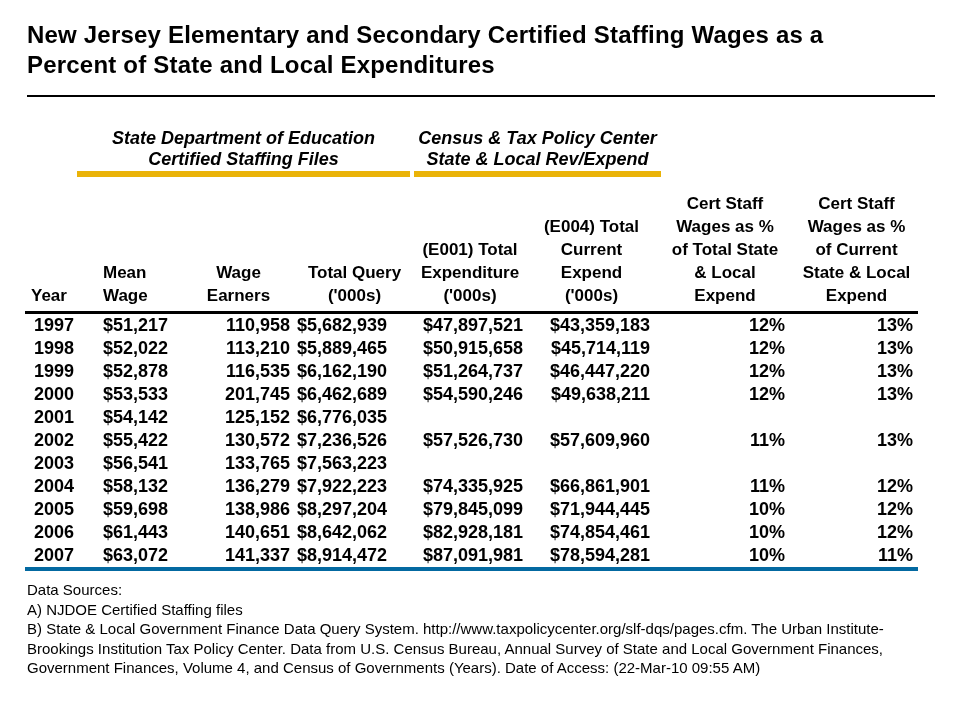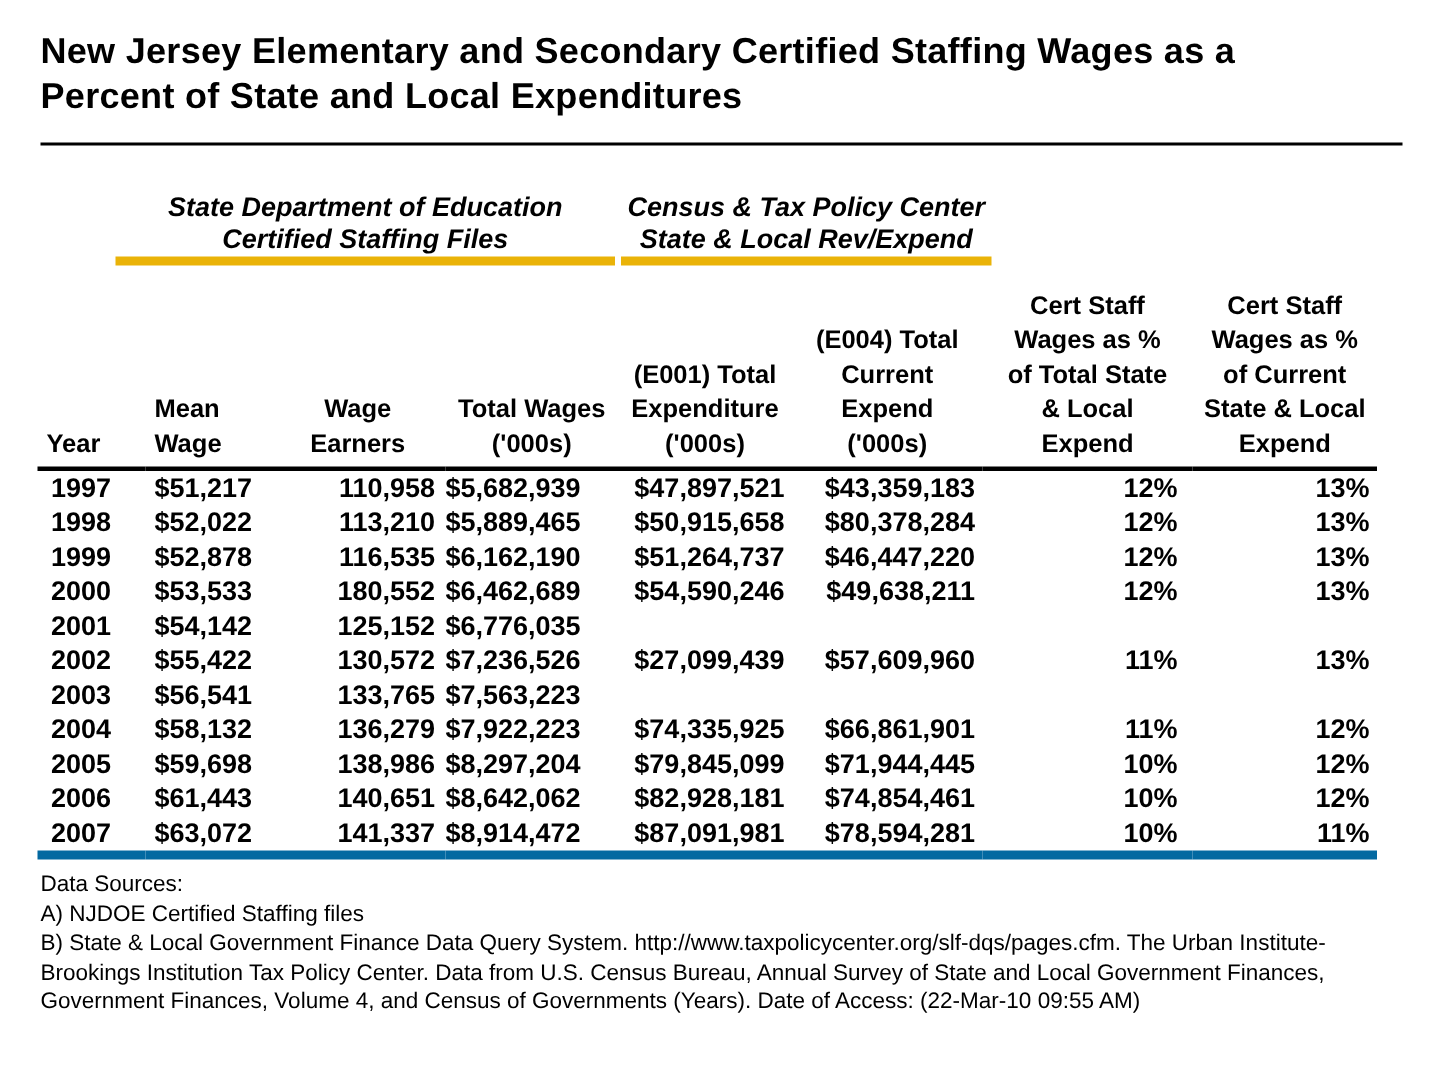--- a/index.html
+++ b/index.html
@@ -43,21 +43,21 @@
     font-size:17px; font-weight:bold; line-height:23px;
     padding:0 0 4px 0; border-bottom:3px solid #000;
     text-align:center;
   }
   thead th.c1 { text-align:left; padding-left:6px; }
   thead th.c2 { text-align:left; padding-left:6px; }
   tbody td {
     height:23px; line-height:23px; padding:0;
     white-space:nowrap; overflow:hidden;
   }
-  tbody tr:last-child td { border-bottom:6px solid #0369a1; }
+  tbody tr:last-child td { border-bottom:4px solid #0369a1; }
   td.c1 { text-align:left;  padding-left:9px; }
   td.c2 { text-align:left;  padding-left:6px; }
   td.c3 { text-align:right; padding-right:7px; }
   td.c4 { text-align:left; padding-right:5px; }
   td.c5 { text-align:right; padding-right:5px;margin-top:37px; }
   td.c6 { text-align:right; padding-right:5px; }
   td.c7 { text-align:right; padding-right:10px; }
   td.c8 { text-align:right; padding-right:5px; }
   .footer {
     position:absolute; left:27px; top:580px; width:907px;
@@ -97,21 +97,21 @@
         <col class="c7">
         <col class="c8">
     </colgroup>
     <thead>
       <tr id="header-row">
           <th class="c1">Year</th>
           <th class="c2">Mean
 Wage</th>
           <th class="c3">Wage
 Earners</th>
-          <th class="c4">Total Wages
+          <th class="c4">Total Query
 ('000s)</th>
           <th class="c5">(E001) Total
 Expenditure
 ('000s)</th>
           <th class="c6">(E004) Total
 Current
 Expend
 ('000s)</th>
           <th class="c7">Cert Staff
 Wages as %
@@ -135,38 +135,38 @@
           <td class="c6">$43,359,183</td>
           <td class="c7">12%</td>
           <td class="c8">13%</td>
         </tr>
         <tr>
           <td class="c1">1998</td>
           <td class="c2">$52,022</td>
           <td class="c3">113,210</td>
           <td class="c4">$5,889,465</td>
           <td class="c5">$50,915,658</td>
-          <td class="c6">$80,378,284</td>
+          <td class="c6">$45,714,119</td>
           <td class="c7">12%</td>
           <td class="c8">13%</td>
         </tr>
         <tr>
           <td class="c1">1999</td>
           <td class="c2">$52,878</td>
           <td class="c3">116,535</td>
           <td class="c4">$6,162,190</td>
           <td class="c5">$51,264,737</td>
           <td class="c6">$46,447,220</td>
           <td class="c7">12%</td>
           <td class="c8">13%</td>
         </tr>
         <tr>
           <td class="c1">2000</td>
           <td class="c2">$53,533</td>
-          <td class="c3">180,552</td>
+          <td class="c3">201,745</td>
           <td class="c4">$6,462,689</td>
           <td class="c5">$54,590,246</td>
           <td class="c6">$49,638,211</td>
           <td class="c7">12%</td>
           <td class="c8">13%</td>
         </tr>
         <tr>
           <td class="c1">2001</td>
           <td class="c2">$54,142</td>
           <td class="c3">125,152</td>
@@ -174,21 +174,21 @@
           <td class="c5"></td>
           <td class="c6"></td>
           <td class="c7"></td>
           <td class="c8"></td>
         </tr>
         <tr>
           <td class="c1">2002</td>
           <td class="c2">$55,422</td>
           <td class="c3">130,572</td>
           <td class="c4">$7,236,526</td>
-          <td class="c5">$27,099,439</td>
+          <td class="c5">$57,526,730</td>
           <td class="c6">$57,609,960</td>
           <td class="c7">11%</td>
           <td class="c8">13%</td>
         </tr>
         <tr>
           <td class="c1">2003</td>
           <td class="c2">$56,541</td>
           <td class="c3">133,765</td>
           <td class="c4">$7,563,223</td>
           <td class="c5"></td>

